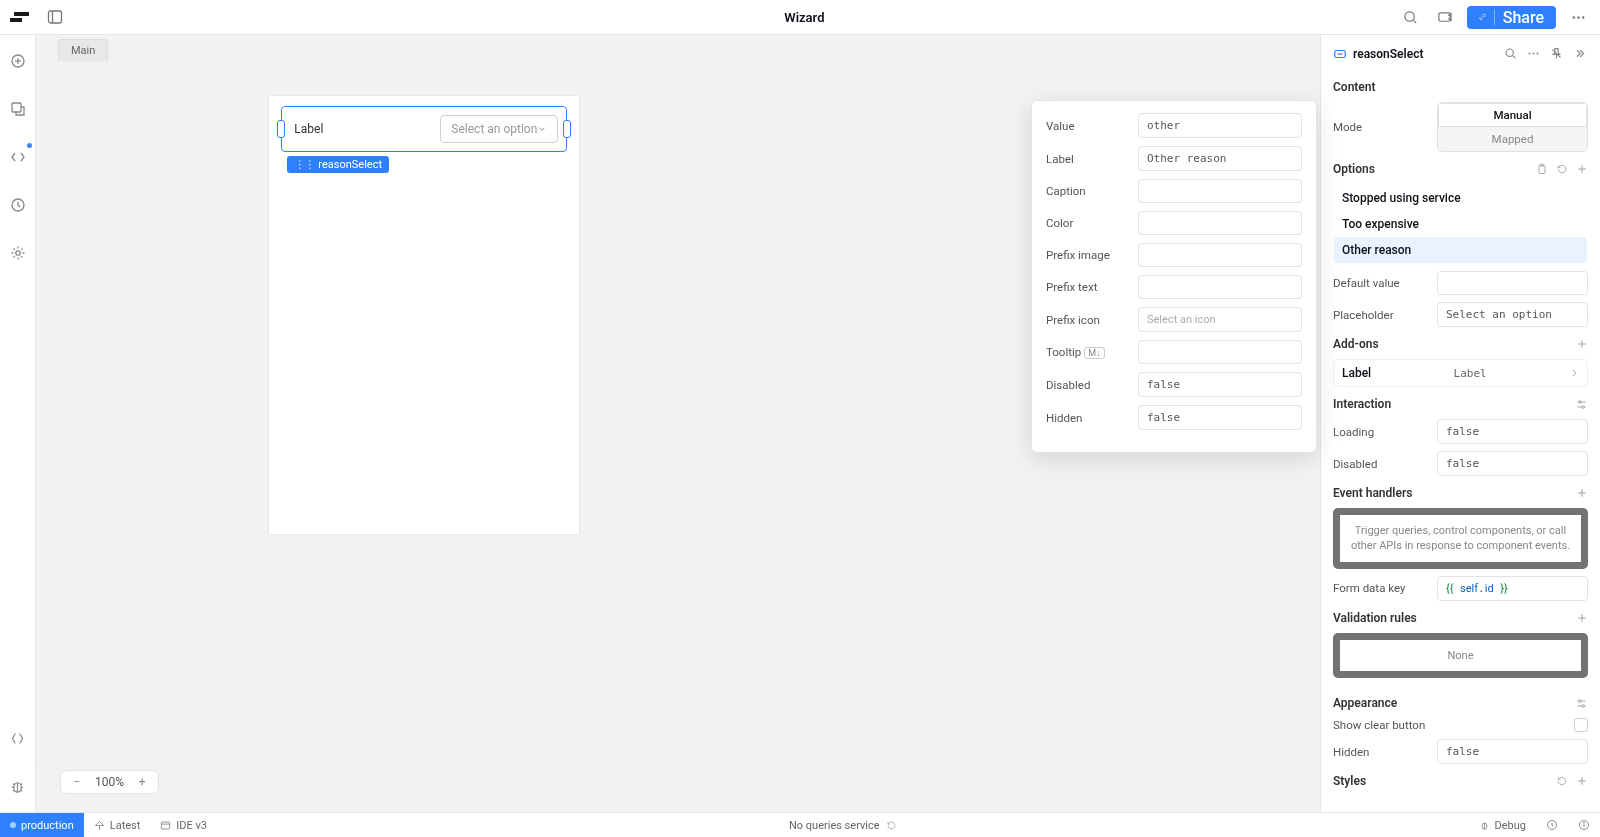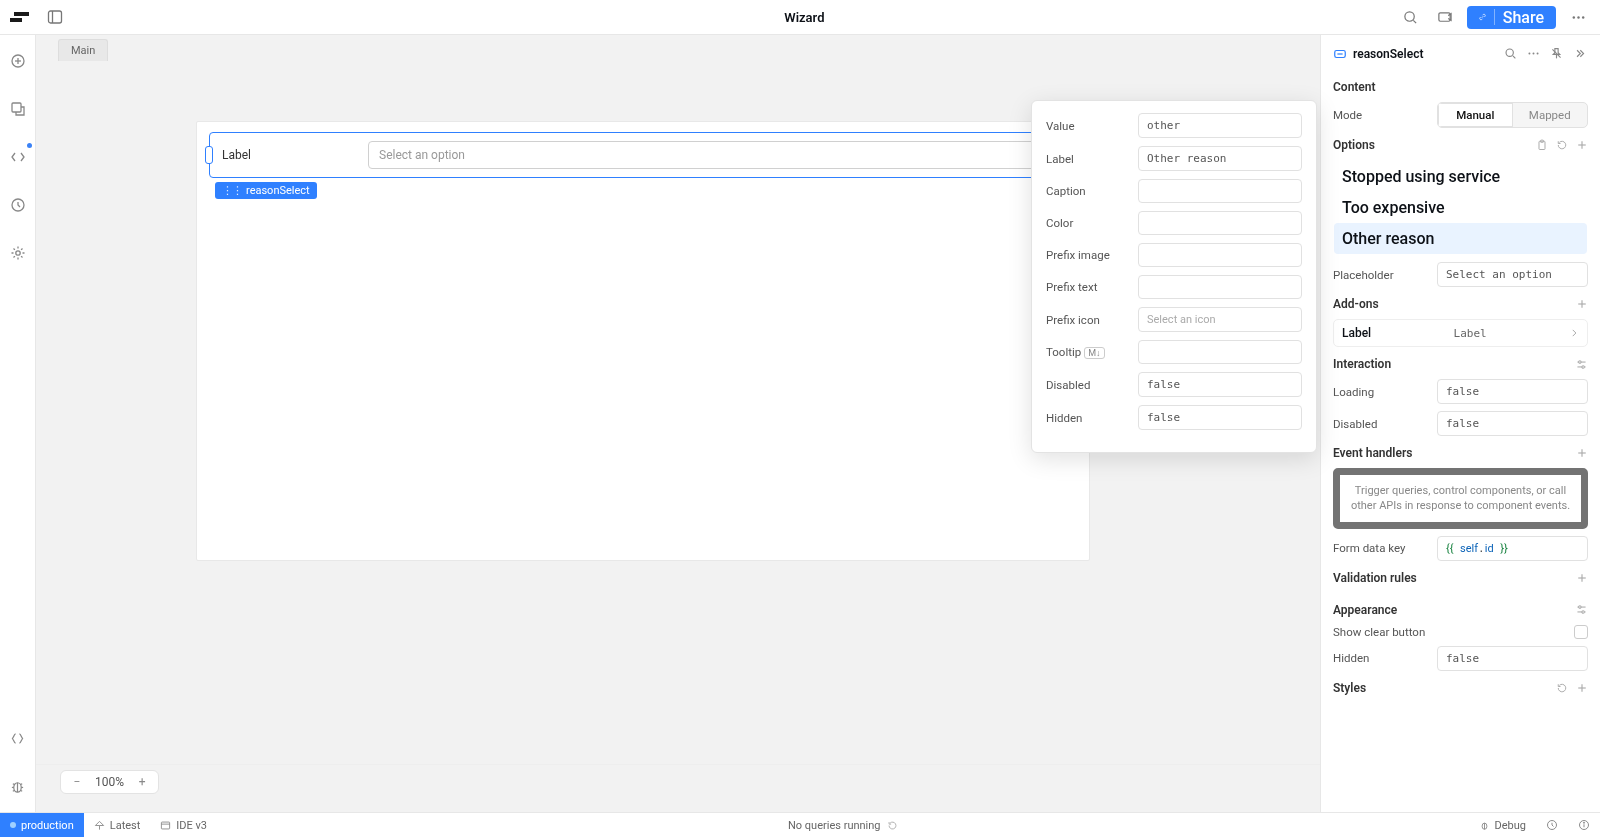--- a/index.html
+++ b/index.html
@@ -14,21 +14,21 @@
 .icon-btn { width: 24px; height: 24px; display: inline-flex; align-items: center; justify-content: center; color: #666; cursor: pointer; border-radius: 4px; }
 .share-btn { background: #2f80ff; color: #fff; padding: 2px 12px; border-radius: 4px; display: flex; align-items: center; gap: 6px; font-size: 16px; font-weight: 500; cursor: pointer; text-align: center; }
 .share-btn .link-icon { width: 16px; height: 16px; display: inline-flex; align-items: center; justify-content: center; border-right: 1px solid rgba(255,255,255,0.4); padding-right: 8px; margin-right: 2px; }
 
 .body-row { display: flex; height: calc(100% - 60px); }
 .leftbar { width: 36px; border-right: 1px solid #e7e7e7; display: flex; flex-direction: column; align-items: center; padding-top: 14px; gap: 24px; background: #fff; }
 .leftbar .bottom { margin-top: auto; margin-bottom: 14px; display: flex; flex-direction: column; gap: 24px; }
 .leftbar .dot { position: relative; }
 .leftbar .dot::after { content: ""; position: absolute; top: -2px; right: -2px; width: 5px; height: 5px; background: #3b82f6; border-radius: 50%; }
 
-.canvas-area { flex: 1; background: #f2f2f2; position: relative; display: flex; flex-direction: column; }
+.canvas-area { flex: 1; background: #f2f2f2; position: relative; display: flex; flex-direction: row; }
 .tabstrip { height: 26px; display: flex; align-items: flex-end; padding-left: 22px; }
 .tabstrip .tab { background: #e8e8e8; font-size: 11px; padding: 4px 12px; color: #666; border-radius: 3px 3px 0 0; border:1px solid #ddd; border-bottom:none; }
 
 .canvas-frame { margin: 60px 230px 0 160px; background: #fff; border: 1px solid #e8e8e8; height: 440px; border-radius: 2px; }
 .frame-header { display: flex; align-items: center; justify-content: space-between; padding: 14px 18px; }
 .link-text { color: #2f80ff; font-size: 12px; display: flex; align-items: center; gap: 4px; cursor: pointer; }
 .frame-title { font-size: 12px; font-weight: 600; letter-spacing: 0.4px; color: #333; }
 .frame-body { padding: 10px 12px; position: relative; }
 .select-row { border: 1.5px solid #2f80ff; border-radius: 4px; display: flex; align-items: center; padding: 8px 8px; position: relative; }
 .select-row::before, .select-row::after { content:""; position:absolute; width:6px; height:16px; border:1.5px solid #2f80ff; border-radius:3px; top:50%; transform:translateY(-50%); background:#fff; }
@@ -52,29 +52,29 @@
 .field-row .input { flex: 1; border: 1px solid #e1e1e1; border-radius: 4px; padding: 5px 8px; font-size: 11px; font-family: ui-monospace, Menlo, monospace; color: #555; min-height: 24px; background:#fff; }
 .field-row .input.placeholder { color: #aaa; font-family: inherit; }
 .md-chip { font-size: 9px; border:1px solid #ccc; border-radius:3px; padding:0 3px; color:#888; margin-left:3px; }
 
 
 .inspector { width: 280px; border-left: 1px solid #e7e7e7; background: #fff; overflow-y: auto; padding: 0 12px 20px; }
 .insp-header { display: flex; align-items: center; gap: 6px; padding: 10px 0 8px; }
 .insp-header .name { font-weight: 600; font-size: 12px; flex: 1; }
 .insp-header .ico { color: #888; cursor: pointer; padding:2px; }
 .section-title { font-weight: 600; font-size: 12px; color: #333; margin-top: 10px; margin-bottom: 8px; display: flex; align-items: center; justify-content: space-between; }
-.segmented { display: flex; border: 1px solid #e1e1e1; border-radius: 5px; overflow: hidden; }
+.segmented { display: flex; border: 1px solid #e1e1e1; border-radius: 5px; overflow: hidden; flex-direction: column; }
 .segmented .seg { flex: 1; text-align: center; padding: 5px 0; font-size: 11.5px; cursor: pointer; color: #888; }
 .segmented .seg.active { background: #fff; color: #111; font-weight:500; box-shadow: inset 0 0 0 1px #e1e1e1; }
 .segmented { background: #f5f5f5; }
 .insp-row { display: flex; align-items: center; margin: 7px 0; gap: 8px; }
 .insp-row label { font-size: 11.5px; color: #555; width: 96px; }
 .insp-row .input { flex: 1; border: 1px solid #e1e1e1; border-radius: 4px; padding: 5px 8px; font-size: 11px; font-family: ui-monospace, Menlo, monospace; color: #555; background:#fff; min-height:24px; }
 .opt-list { border: 1px solid transparent; }
-.opt-item { font-size: 16px; padding: 6px 8px; border-radius: 4px; cursor: pointer; font-weight:500; }
+.opt-item { font-size: 12px; padding: 6px 8px; border-radius: 4px; cursor: pointer; font-weight:500; }
 .opt-item.selected { background: #e9f3ff; }
 .hint-box { border: 7px solid #737373; border-radius: 5px; padding: 8px; font-size: 11px; color: #888; text-align: center; line-height: 1.4; }
 .addon-row { display:flex; align-items:center; justify-content:space-between; border:1px solid #eee; border-radius:5px; padding:6px 8px; margin:4px 0; }
 .addon-row .val { font-family: ui-monospace, monospace; font-size:11px; color:#666; }
 .code-token .br { color:#15803d; }
 .code-token .kw { color:#0b63b8; }
 .checkbox { width:14px; height:14px; border:1px solid #ccc; border-radius:3px; margin-left:auto; }
 .small-icons { display:flex; gap:8px; color:#aaa; }
 
 
@@ -332,20 +332,24 @@
           </span>
       </span>
     </div>
     <div class="opt-list">
       <div class="opt-item">Stopped using service</div>
       <div class="opt-item">Too expensive</div>
       <div class="opt-item selected">Other reason</div>
     </div>
 
     <div class="insp-row">
+        <label>Default value</label>
+        <div class="input"></div>
+      </div>
+    <div class="insp-row">
         <label>Placeholder</label>
         <div class="input">Select an option</div>
       </div>
 
     <div class="section-title">
       <span>Add-ons</span>
       <span>
           <svg width="12" height="12" viewBox="0 0 16 16" stroke="#aaa" stroke-width="1.5">
             <line x1="8" y1="3" x2="8" y2="13"></line>
             <line x1="3" y1="8" x2="13" y2="8"></line>
@@ -398,20 +402,21 @@
 
     <div class="section-title">
       <span>Validation rules</span>
       <span>
           <svg width="12" height="12" viewBox="0 0 16 16" stroke="#aaa" stroke-width="1.5">
             <line x1="8" y1="3" x2="8" y2="13"></line>
             <line x1="3" y1="8" x2="13" y2="8"></line>
           </svg>
         </span>
     </div>
+    <div class="hint-box">None</div>
 
     <div class="section-title" style="margin-top:18px">
       <span>Appearance</span>
       <span>
           <svg width="13" height="13" viewBox="0 0 16 16" fill="none" stroke="#aaa" stroke-width="1.3">
             <line x1="3" y1="5" x2="13" y2="5"></line>
             <line x1="3" y1="11" x2="13" y2="11"></line>
             <circle cx="6" cy="5" r="1.5" fill="#fff"></circle>
             <circle cx="10" cy="11" r="1.5" fill="#fff"></circle>
           </svg>
@@ -459,21 +464,21 @@
     <span>Latest</span>
   </div>
   <div class="status-seg">
     <svg width="11" height="11" viewBox="0 0 16 16" fill="none" stroke="#888" stroke-width="1.3">
         <rect x="2" y="3" width="12" height="10" rx="1"></rect>
         <line x1="2" y1="6" x2="14" y2="6"></line>
       </svg>
     <span>IDE v3</span>
   </div>
   <div class="status-spacer">
-    <span>No queries running</span>
+    <span>No queries service</span>
     <svg width="11" height="11" viewBox="0 0 16 16" fill="none" stroke="#aaa" stroke-width="1.3">
         <path d="M3 8 a5 5 0 1 0 1.5 -3.5"></path>
         <path d="M3 3 L3 6 L6 6"></path>
       </svg>
   </div>
   <div class="status-seg">
     <svg width="11" height="11" viewBox="0 0 16 16" fill="none" stroke="#888" stroke-width="1.3">
         <ellipse cx="8" cy="9" rx="3.5" ry="4.5"></ellipse>
         <line x1="8" y1="4.5" x2="8" y2="13.5"></line>
       </svg>

